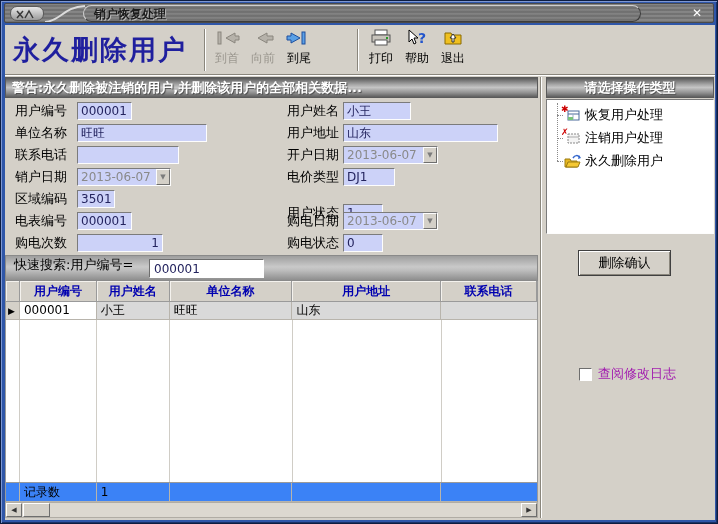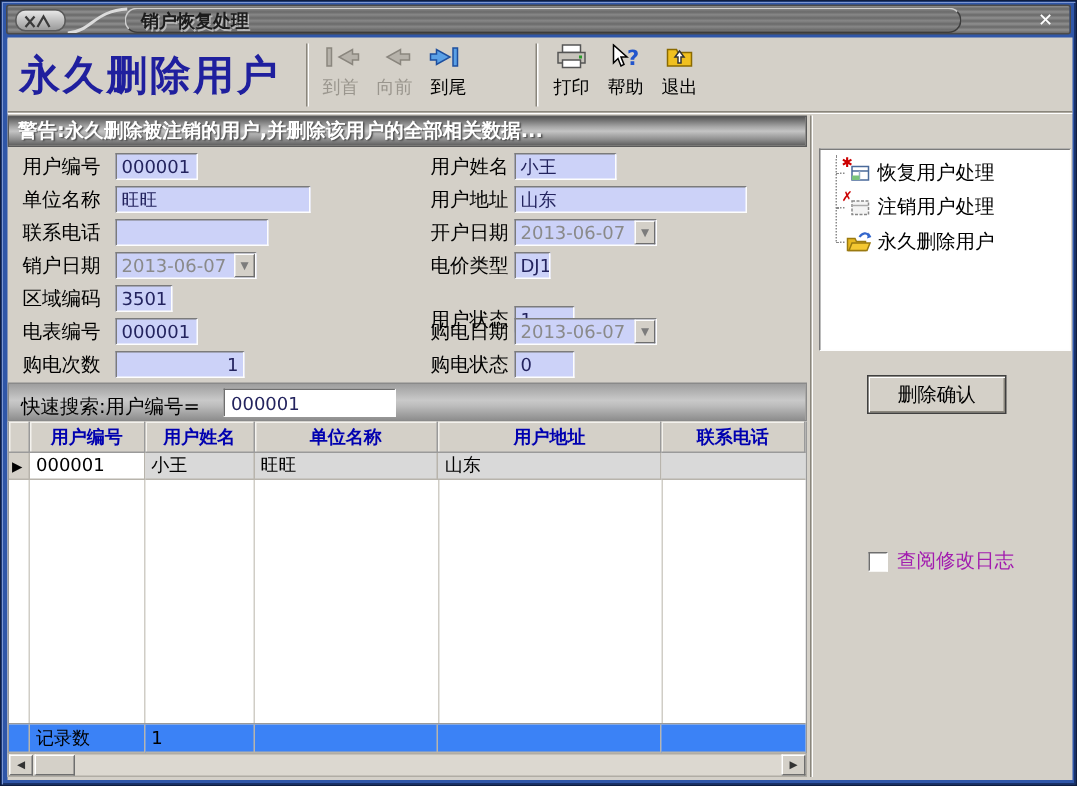--- a/index.html
+++ b/index.html
@@ -71,21 +71,21 @@
   .ffield.date { display: flex; align-items: stretch; padding: 0; color: #8a8a8a; }
   .ffield.date .dval { flex: 1; padding: 0 3px; line-height: 16px; }
   .ffield.date .cbtn { width: 14px; background: #d4d0c8; border: 1px solid;
     border-color: #fdfdfd #6e6e6e #6e6e6e #fdfdfd; color: #7c7c7c;
     font-size: 7px; text-align: center; line-height: 15px; }
 
   
   .search-bar { position: absolute; left: 0; top: 230px; width: 533px; height: 26px;
     border: 1px solid #8a8a8a;
     background: linear-gradient(180deg,#9e9e9e 0%,#c9c9c9 45%,#bdbdbd 60%,#8e8e8e 100%);
-    display: flex; align-items: flex-end; }
+    display: flex; align-items: flex-start; }
   .search-label { font-size: 13px; color: #000; margin-left: 8px; }
   .search-input { position: absolute; left: 143px; top: 3px; width: 115px; height: 19px;
     border: 1px solid; border-color: #6e6e6e #ffffff #ffffff #6e6e6e;
     background: #ffffff; font-size: 12px; color: #23235e; padding-left: 4px;
     font-family: "DejaVu Sans", sans-serif; }
 
   
   .grid { position: absolute; left: 0; top: 256px; width: 533px; height: 237px;
     background: #ffffff; border-left: 1px solid #9a9a9a; border-right: 1px solid #9a9a9a; }
   .grow { display: flex; }
@@ -231,20 +231,23 @@
             </svg>
           </span>
           <span class="tlabel">退出</span>
         </div>
       </div>
     </div>
 
     <div class="barhead warning-bar">
       <span>警告:永久删除被注销的用户,并删除该用户的全部相关数据...</span>
     </div>
+    <div class="barhead panel-header">
+      <span>请选择操作类型</span>
+    </div>
     <div class="vdivider"></div>
 
     <div class="fitem lcol" style="left:10px; top:76px;">
       <span class="flabel">用户编号</span>
       <div class="ffield" style="width:55px">000001</div>
     </div>
     <div class="fitem lcol" style="left:10px; top:98px;">
       <span class="flabel">单位名称</span>
       <div class="ffield" style="width:130px">旺旺</div>
     </div>
@@ -282,21 +285,21 @@
     </div>
     <div class="fitem rcol" style="left:282px; top:120px;">
       <span class="flabel">开户日期</span>
       <div class="ffield date" style="width:95px">
         <span class="dval">2013-06-07</span>
         <span class="cbtn">▼</span>
       </div>
     </div>
     <div class="fitem rcol" style="left:282px; top:142px;">
       <span class="flabel">电价类型</span>
-      <div class="ffield" style="width:24px">DJ1</div>
+      <div class="ffield" style="width:52px">DJ1</div>
     </div>
     <div class="fitem rcol" style="left:282px; top:178px;">
       <span class="flabel">用户状态</span>
       <div class="ffield" style="width:40px">1</div>
     </div>
     <div class="fitem rcol" style="left:282px; top:186px;">
       <span class="flabel">购电日期</span>
       <div class="ffield date" style="width:95px">
         <span class="dval">2013-06-07</span>
         <span class="cbtn">▼</span>

